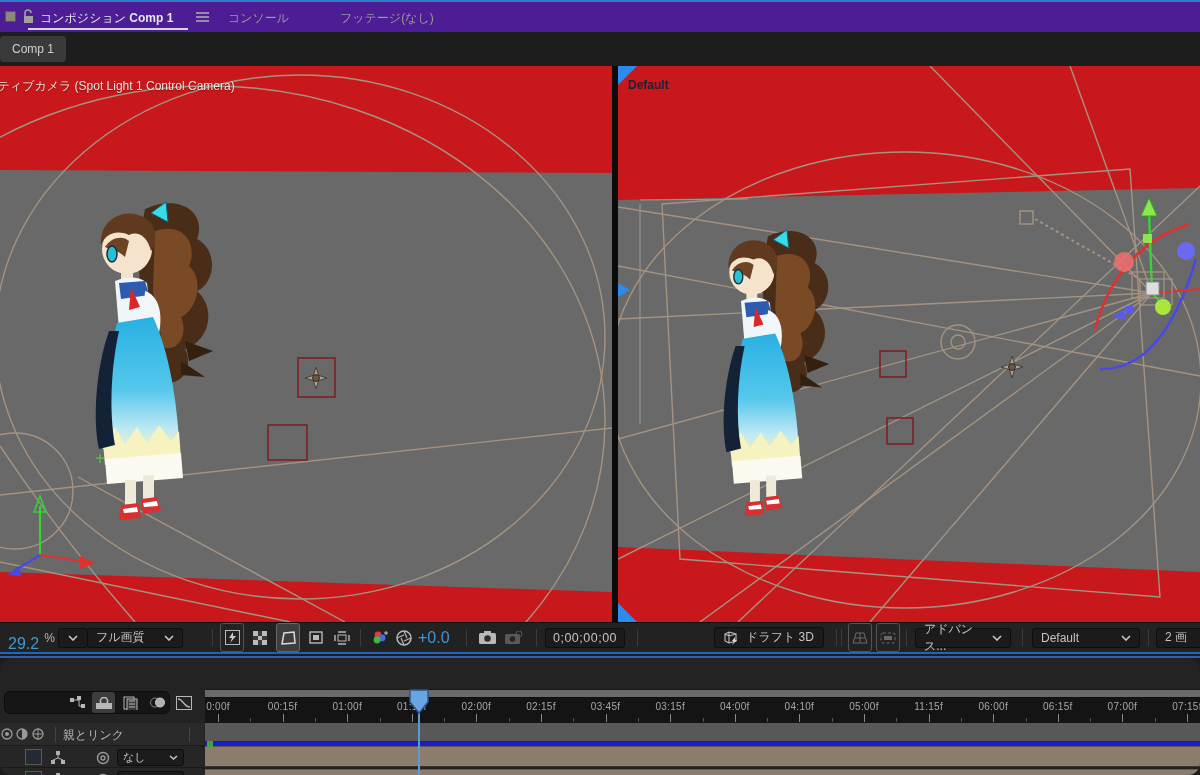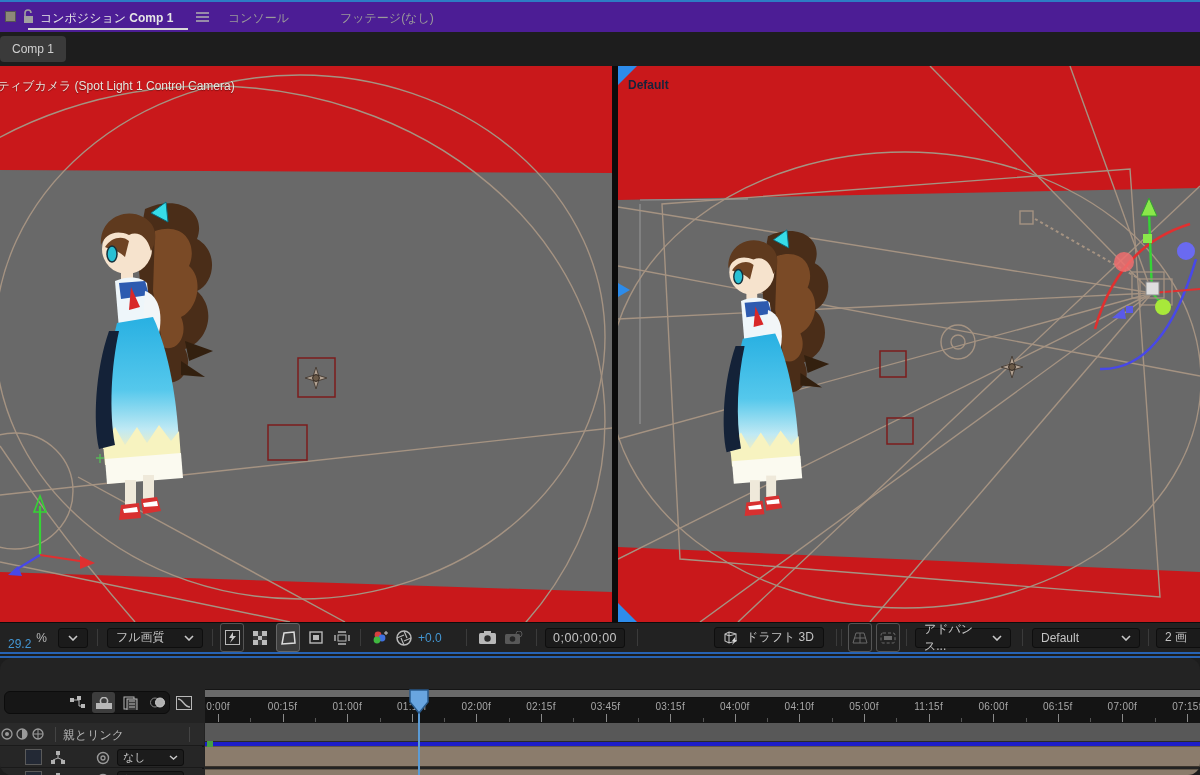--- a/index.html
+++ b/index.html
@@ -252,33 +252,33 @@
       </svg>
     </div>
 
     <div class="vp-label" id="vp-left-label">アクティブカメラ (Spot Light 1 Control Camera)</div>
     <div class="vp-label" id="vp-right-label" style="left:628px;">Default</div>
   </div>
   <div id="vp-right-label-holder"></div>
 
   <div id="toolbar" class="abs">
     <div class="titem" style="left:8px;">
-      <span class="bluetxt" style="font-size:12px;margin-top:13px;">29.2</span>
+      <span class="bluetxt" style="font-size:16px;margin-top:13px;">29.2</span>
       <span style="font-size:12px;color:#b8b8b8;margin-left:5px;">%</span>
     </div>
     <div class="titem" style="left:58px;">
       <div class="tbtn" style="width:30px;height:20px;">
         <svg width="10" height="6">
           <polyline points="1,1 5,5 9,1" stroke="#c8c8c8" stroke-width="1.6" fill="none"></polyline>
           </svg>
       </div>
     </div>
     <div class="tsep" style="left:97px;"></div>
 
-    <div class="titem" style="left:107px;border-radius:11px;">
+    <div class="titem" style="left:87px;border-radius:11px;">
       <div class="tbtn" style="width:96px;height:20px;justify-content:space-between;padding:0 8px;">
         <span>フル画質</span>
         <svg width="10" height="6">
           <polyline points="1,1 5,5 9,1" stroke="#c8c8c8" stroke-width="1.6" fill="none"></polyline>
           </svg>
       </div>
     </div>
     <div class="tsep" style="left:212px;"></div>
 
     <div class="titem iconbtn boxed" style="left:220px;">
@@ -324,21 +324,21 @@
           <path d="M12,1 h4 m-2,-2 v4" stroke="#c8c8c8" transform="translate(0,2)"></path>
         </svg>
     </div>
     <div class="titem iconbtn" style="left:392px;">
       <svg width="16" height="16">
         <circle cx="8" cy="8" r="7" fill="none" stroke="#b8b8b8" stroke-width="1.5"></circle>
         <path d="M8,1 L11,8 M15,8 L8,11 M8,15 L5,8 M1,8 L8,5" stroke="#b8b8b8" stroke-width="1.2"></path>
         </svg>
     </div>
     <div class="titem" style="left:418px;">
-      <span class="bluetxt" style="font-size:12px;">+0.0</span>
+      <span class="bluetxt" style="font-size:16px;">+0.0</span>
     </div>
     <div class="tsep" style="left:466px;"></div>
 
     <div class="titem iconbtn" style="left:476px;">
       <svg width="18" height="13">
         <rect x="0" y="2" width="17" height="11" rx="1.5" fill="#b8b8b8"></rect>
         <rect x="5" y="0" width="7" height="3" fill="#b8b8b8"></rect>
         <circle cx="8.5" cy="7.5" r="3.2" fill="#2a2a2a"></circle>
         </svg>
     </div>

